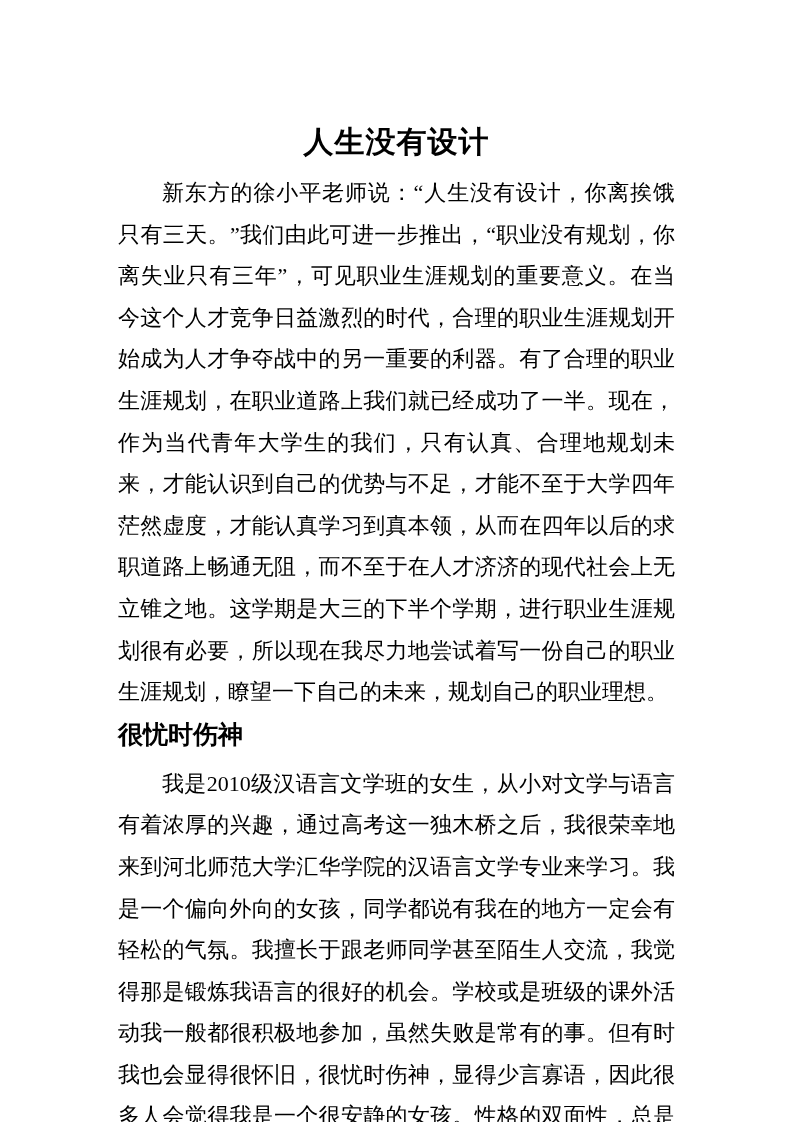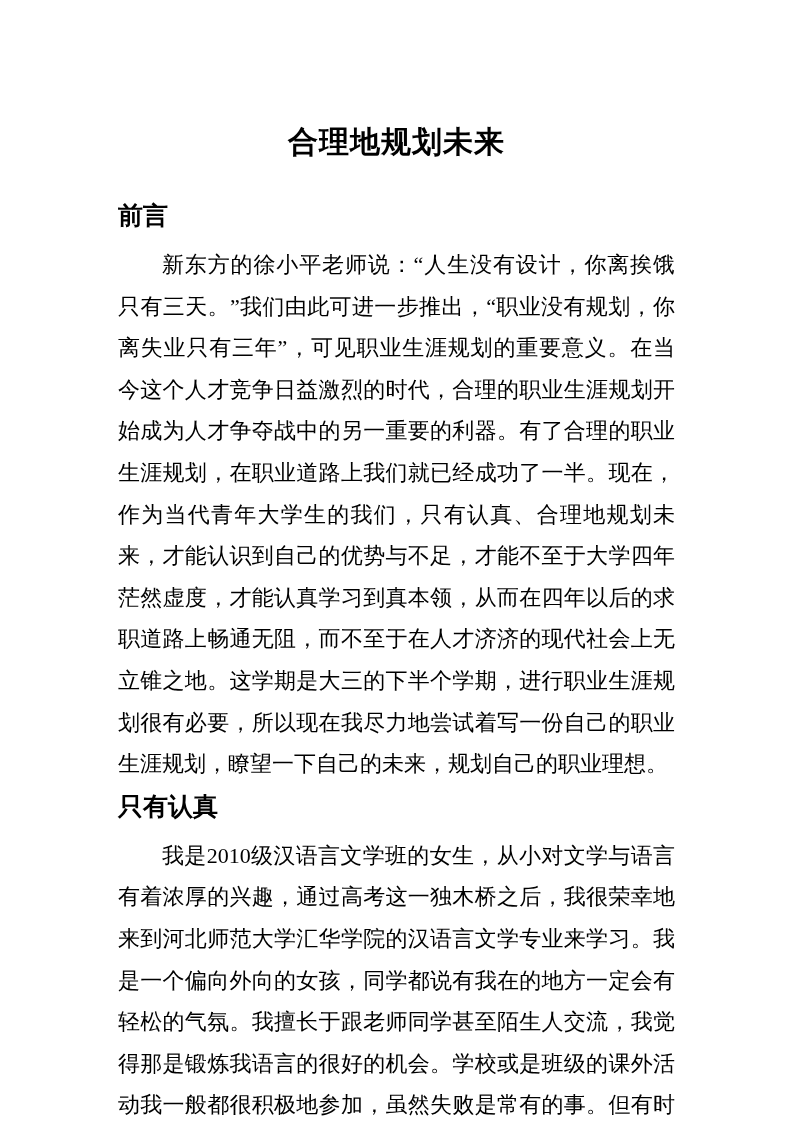--- a/index.html
+++ b/index.html
@@ -54,25 +54,24 @@
     text-align: justify;
     text-indent: 2em;
     color: #000000;
   }
 </style>
 </head>
 <body>
 
 <div class="page">
 
-  <h1 class="doc-title">合理地规划未来</h1>
+  <h1 class="doc-title">人生没有设计</h1>
 
   <div class="section">
-    <h2 class="section-heading first">前言</h2>
     <p class="body-paragraph">新东方的徐小平老师说：“人生没有设计，你离挨饿只有三天。”我们由此可进一步推出，“职业没有规划，你离失业只有三年”，可见职业生涯规划的重要意义。在当今这个人才竞争日益激烈的时代，合理的职业生涯规划开始成为人才争夺战中的另一重要的利器。有了合理的职业生涯规划，在职业道路上我们就已经成功了一半。现在，作为当代青年大学生的我们，只有认真、合理地规划未来，才能认识到自己的优势与不足，才能不至于大学四年茫然虚度，才能认真学习到真本领，从而在四年以后的求职道路上畅通无阻，而不至于在人才济济的现代社会上无立锥之地。这学期是大三的下半个学期，进行职业生涯规划很有必要，所以现在我尽力地尝试着写一份自己的职业生涯规划，瞭望一下自己的未来，规划自己的职业理想。</p>
   </div>
 
   <div class="section">
-    <h2 class="section-heading later">只有认真</h2>
+    <h2 class="section-heading later">很忧时伤神</h2>
     <p class="body-paragraph">我是2010级汉语言文学班的女生，从小对文学与语言有着浓厚的兴趣，通过高考这一独木桥之后，我很荣幸地来到河北师范大学汇华学院的汉语言文学专业来学习。我是一个偏向外向的女孩，同学都说有我在的地方一定会有轻松的气氛。我擅长于跟老师同学甚至陌生人交流，我觉得那是锻炼我语言的很好的机会。学校或是班级的课外活动我一般都很积极地参加，虽然失败是常有的事。但有时我也会显得很怀旧，很忧时伤神，显得少言寡语，因此很多人会觉得我是一个很安静的女孩。性格的双面性，总是能让我体验到不同人的情感世界。</p>
   </div>
 
 </div>
 
 </body></html>

